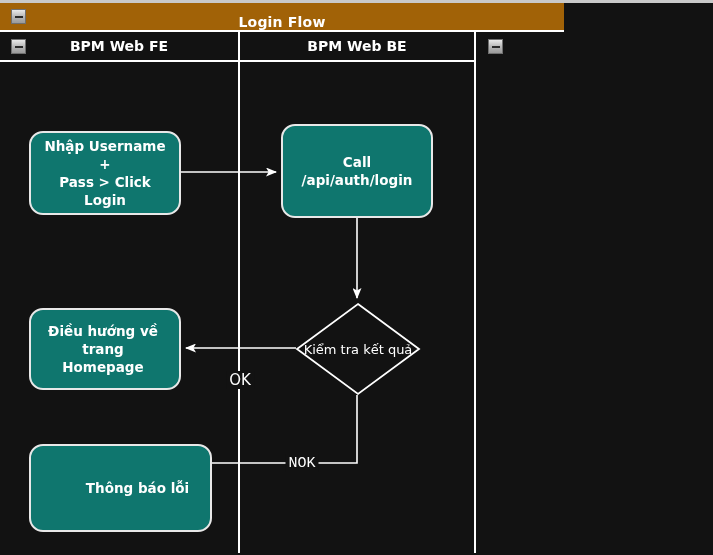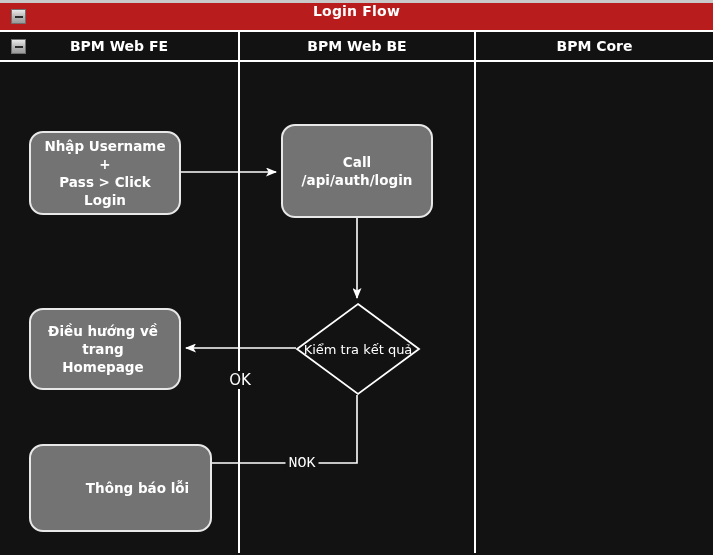--- a/index.html
+++ b/index.html
@@ -18,25 +18,25 @@
   .top-strip {
     position: absolute;
     left: 0; top: 0;
     width: 713px; height: 3px;
     background: #c9c9c9;
   }
   
   .pool-title {
     position: absolute;
     left: 0; top: 3px;
-    width: 713px; height: 27px;
-    background: #b91c1c;
+    width: 564px; height: 27px;
+    background: #a16207;
     border-bottom: 2px solid #ffffff;
     display: flex;
-    align-items: flex-start;
+    align-items: flex-end;
     justify-content: center;
   }
   .pool-title-label {
     color: #ffffff;
     font-size: 14px;
     font-weight: bold;
     letter-spacing: .2px;
   }
   
   .minus-icon {
@@ -78,21 +78,21 @@
     width: 2px;
     height: 521px;
     background: #ffffff;
   }
   
   .node-box {
     position: absolute;
     box-sizing: border-box;
     border: 2px solid #e8e8e8;
     border-radius: 14px;
-    background: #737373;
+    background: #0f766e;
     display: flex;
     align-items: center;
     justify-content: center;
     text-align: center;
     color: #ffffff;
     font-size: 13.5px;
     font-weight: bold;
     line-height: 1.35;
     padding: 4px 10px;
   }
@@ -147,24 +147,20 @@
   <div class="lane-header" style="left:0px; width:238px;">
     <div class="minus-icon" style="left:11px; top:7px;"></div>
     <span class="lane-header-label">BPM Web FE</span>
   </div>
 
   <div class="lane-header" style="left:240px; width:234px;">
     <div class="minus-icon" style="left:248px; top:7px;"></div>
     <span class="lane-header-label">BPM Web BE</span>
   </div>
 
-  <div class="lane-header" style="left:476px; width:237px;">
-
-    <span class="lane-header-label">BPM Core</span>
-  </div>
 
   <div class="lane-divider" style="left:238px;"></div>
   <div class="lane-divider" style="left:474px;"></div>
 
   <svg class="conn-svg">
     <defs>
       <marker id="arrowhead" markerWidth="11" markerHeight="9" refX="10" refY="4.5" orient="auto" markerUnits="userSpaceOnUse">
         <path d="M0,0 L11,4.5 L0,9 L2.6,4.5 Z" fill="#ffffff"></path>
       </marker>
     </defs>

